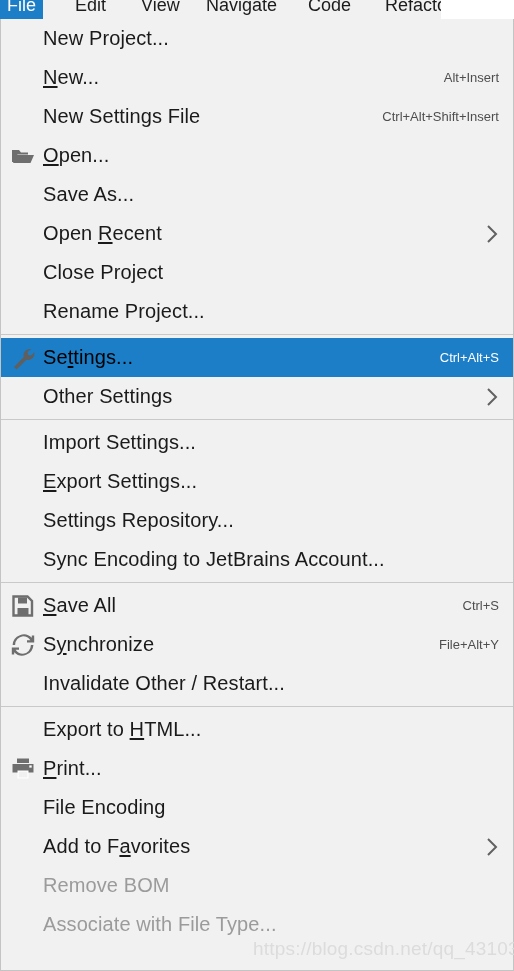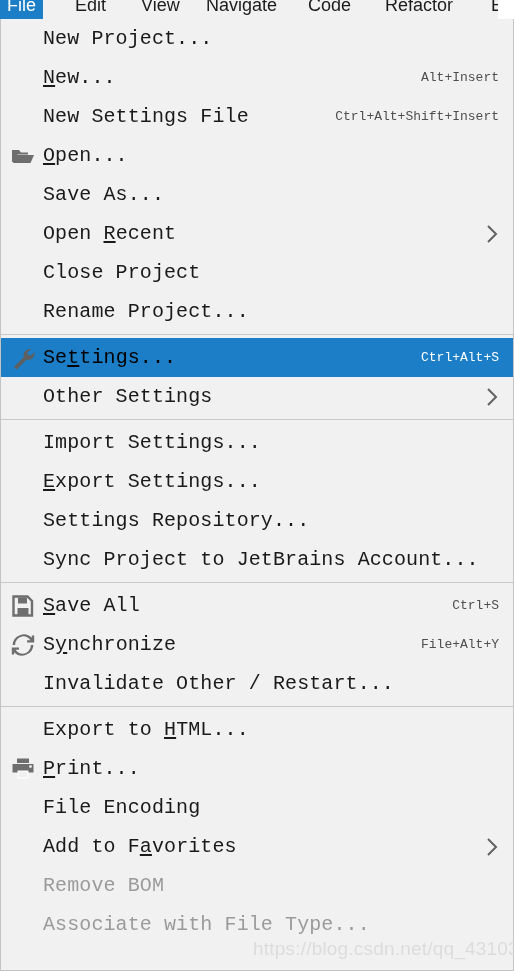--- a/index.html
+++ b/index.html
@@ -12,21 +12,21 @@
     height: 971px;
     overflow: hidden;
     font-family: "Liberation Sans", sans-serif;
     -webkit-font-smoothing: antialiased;
   }
 
   
   #menubar {
     position: absolute;
     top: 0; left: 0;
-    width: 498px;
+    width: 441px;
     height: 20px;
     background: #f1f1f1;
     border-bottom: 1px solid #c8c8c8;
     box-sizing: border-box;
     overflow: hidden;
     white-space: nowrap;
   }
   .mb-item {
     position: absolute;
     top: -9px;
@@ -48,21 +48,20 @@
     top: 19px;
     left: 0;
     width: 514px;
     height: 952px;
     background: #f1f1f1;
     border-left: 1px solid #c4c4c4;
     border-right: 1px solid #c4c4c4;
     border-bottom: 1px solid #c4c4c4;
     box-sizing: border-box;
     overflow: hidden;
-    font-family: Liberation Mono, monospace;
   }
 
   .mi {
     position: relative;
     height: 39px;
     display: flex;
     align-items: center;
     box-sizing: border-box;
     padding-left: 8px;
     padding-right: 12px;
@@ -216,21 +215,21 @@
     <div class="mi">
       <span class="mi-icon"></span>
       <span class="mi-label"><u>E</u>xport Settings...</span>
     </div>
     <div class="mi">
       <span class="mi-icon"></span>
       <span class="mi-label">Settings Repository...</span>
     </div>
     <div class="mi">
       <span class="mi-icon"></span>
-      <span class="mi-label">Sync Project to JetBrains Account...</span>
+      <span class="mi-label">Sync Encoding to JetBrains Account...</span>
     </div>
     <div class="sep"></div>
     <div class="mi">
       <span class="mi-icon">
         <svg width="24" height="24" viewBox="0 0 24 24">
           <path d="M2.5 2.5 h14 L21 7 v14.5 H2.5 Z" fill="none" stroke="#6e6e6e" stroke-width="2.4"></path>
           <path d="M7 3.5 h9 v6 H7 Z" fill="#6e6e6e"></path>
           <path d="M6.5 14 h11 v7 h-11 Z" fill="#6e6e6e"></path>
         </svg>
       </span>

